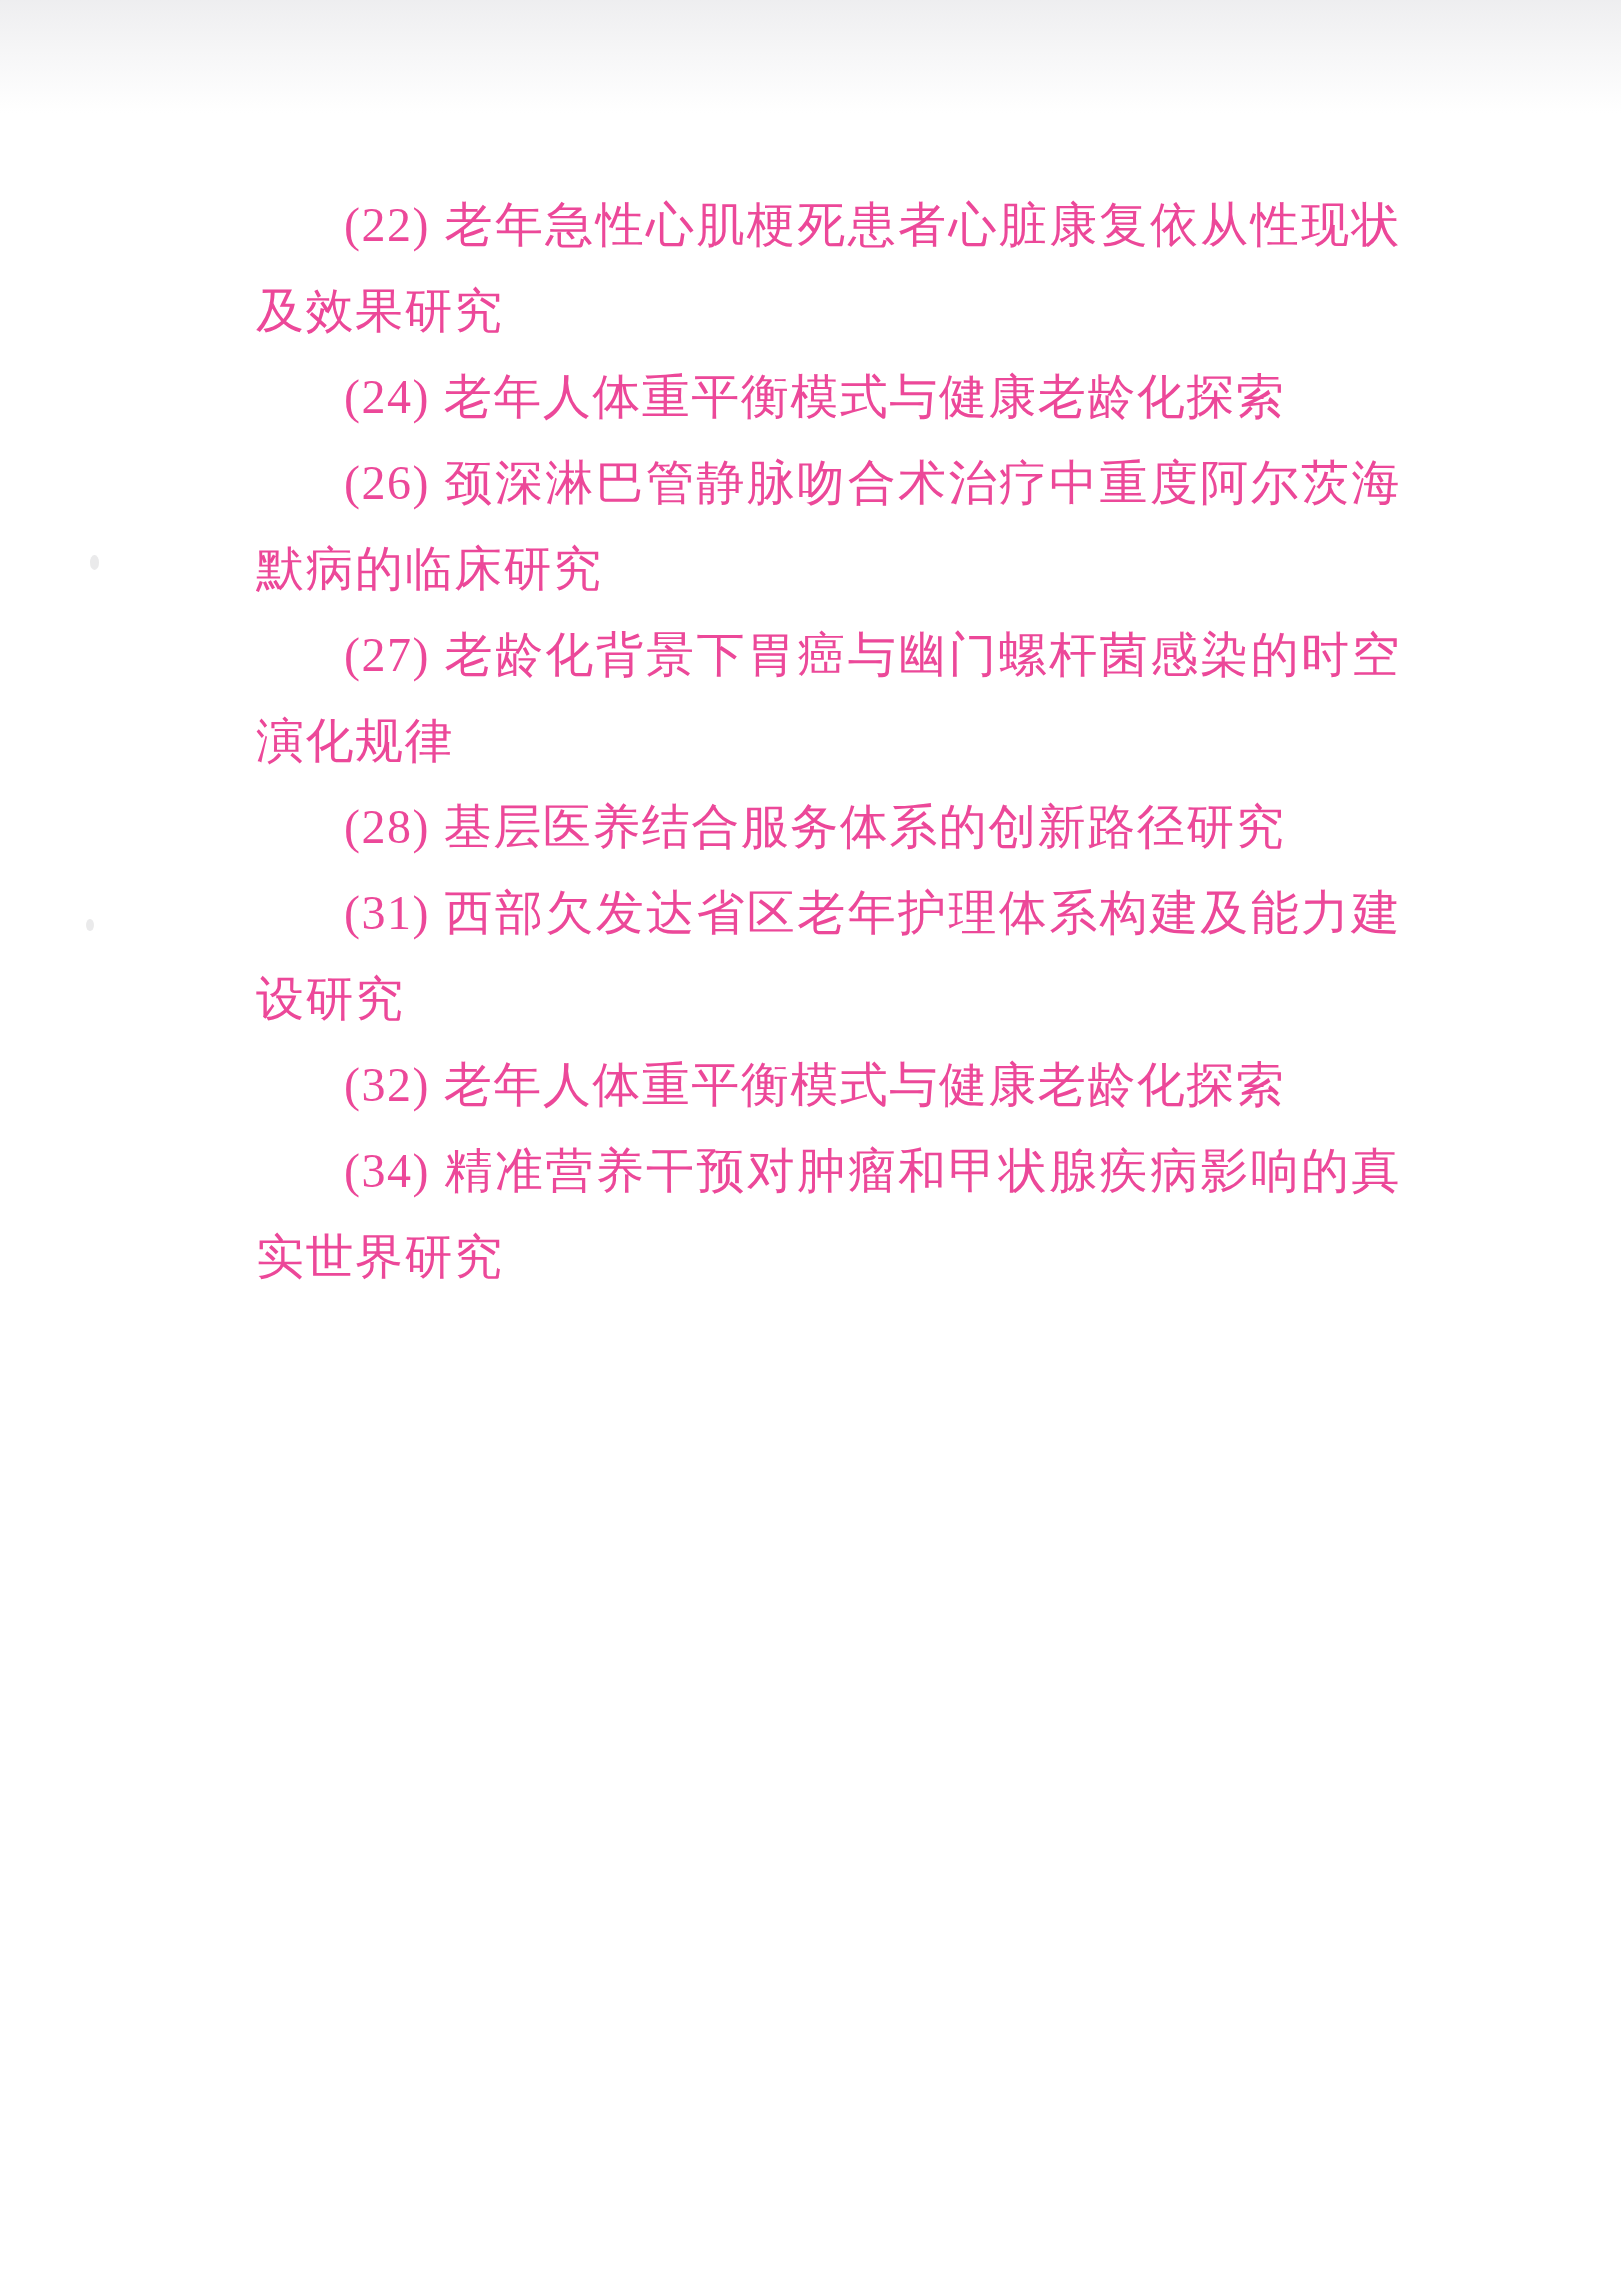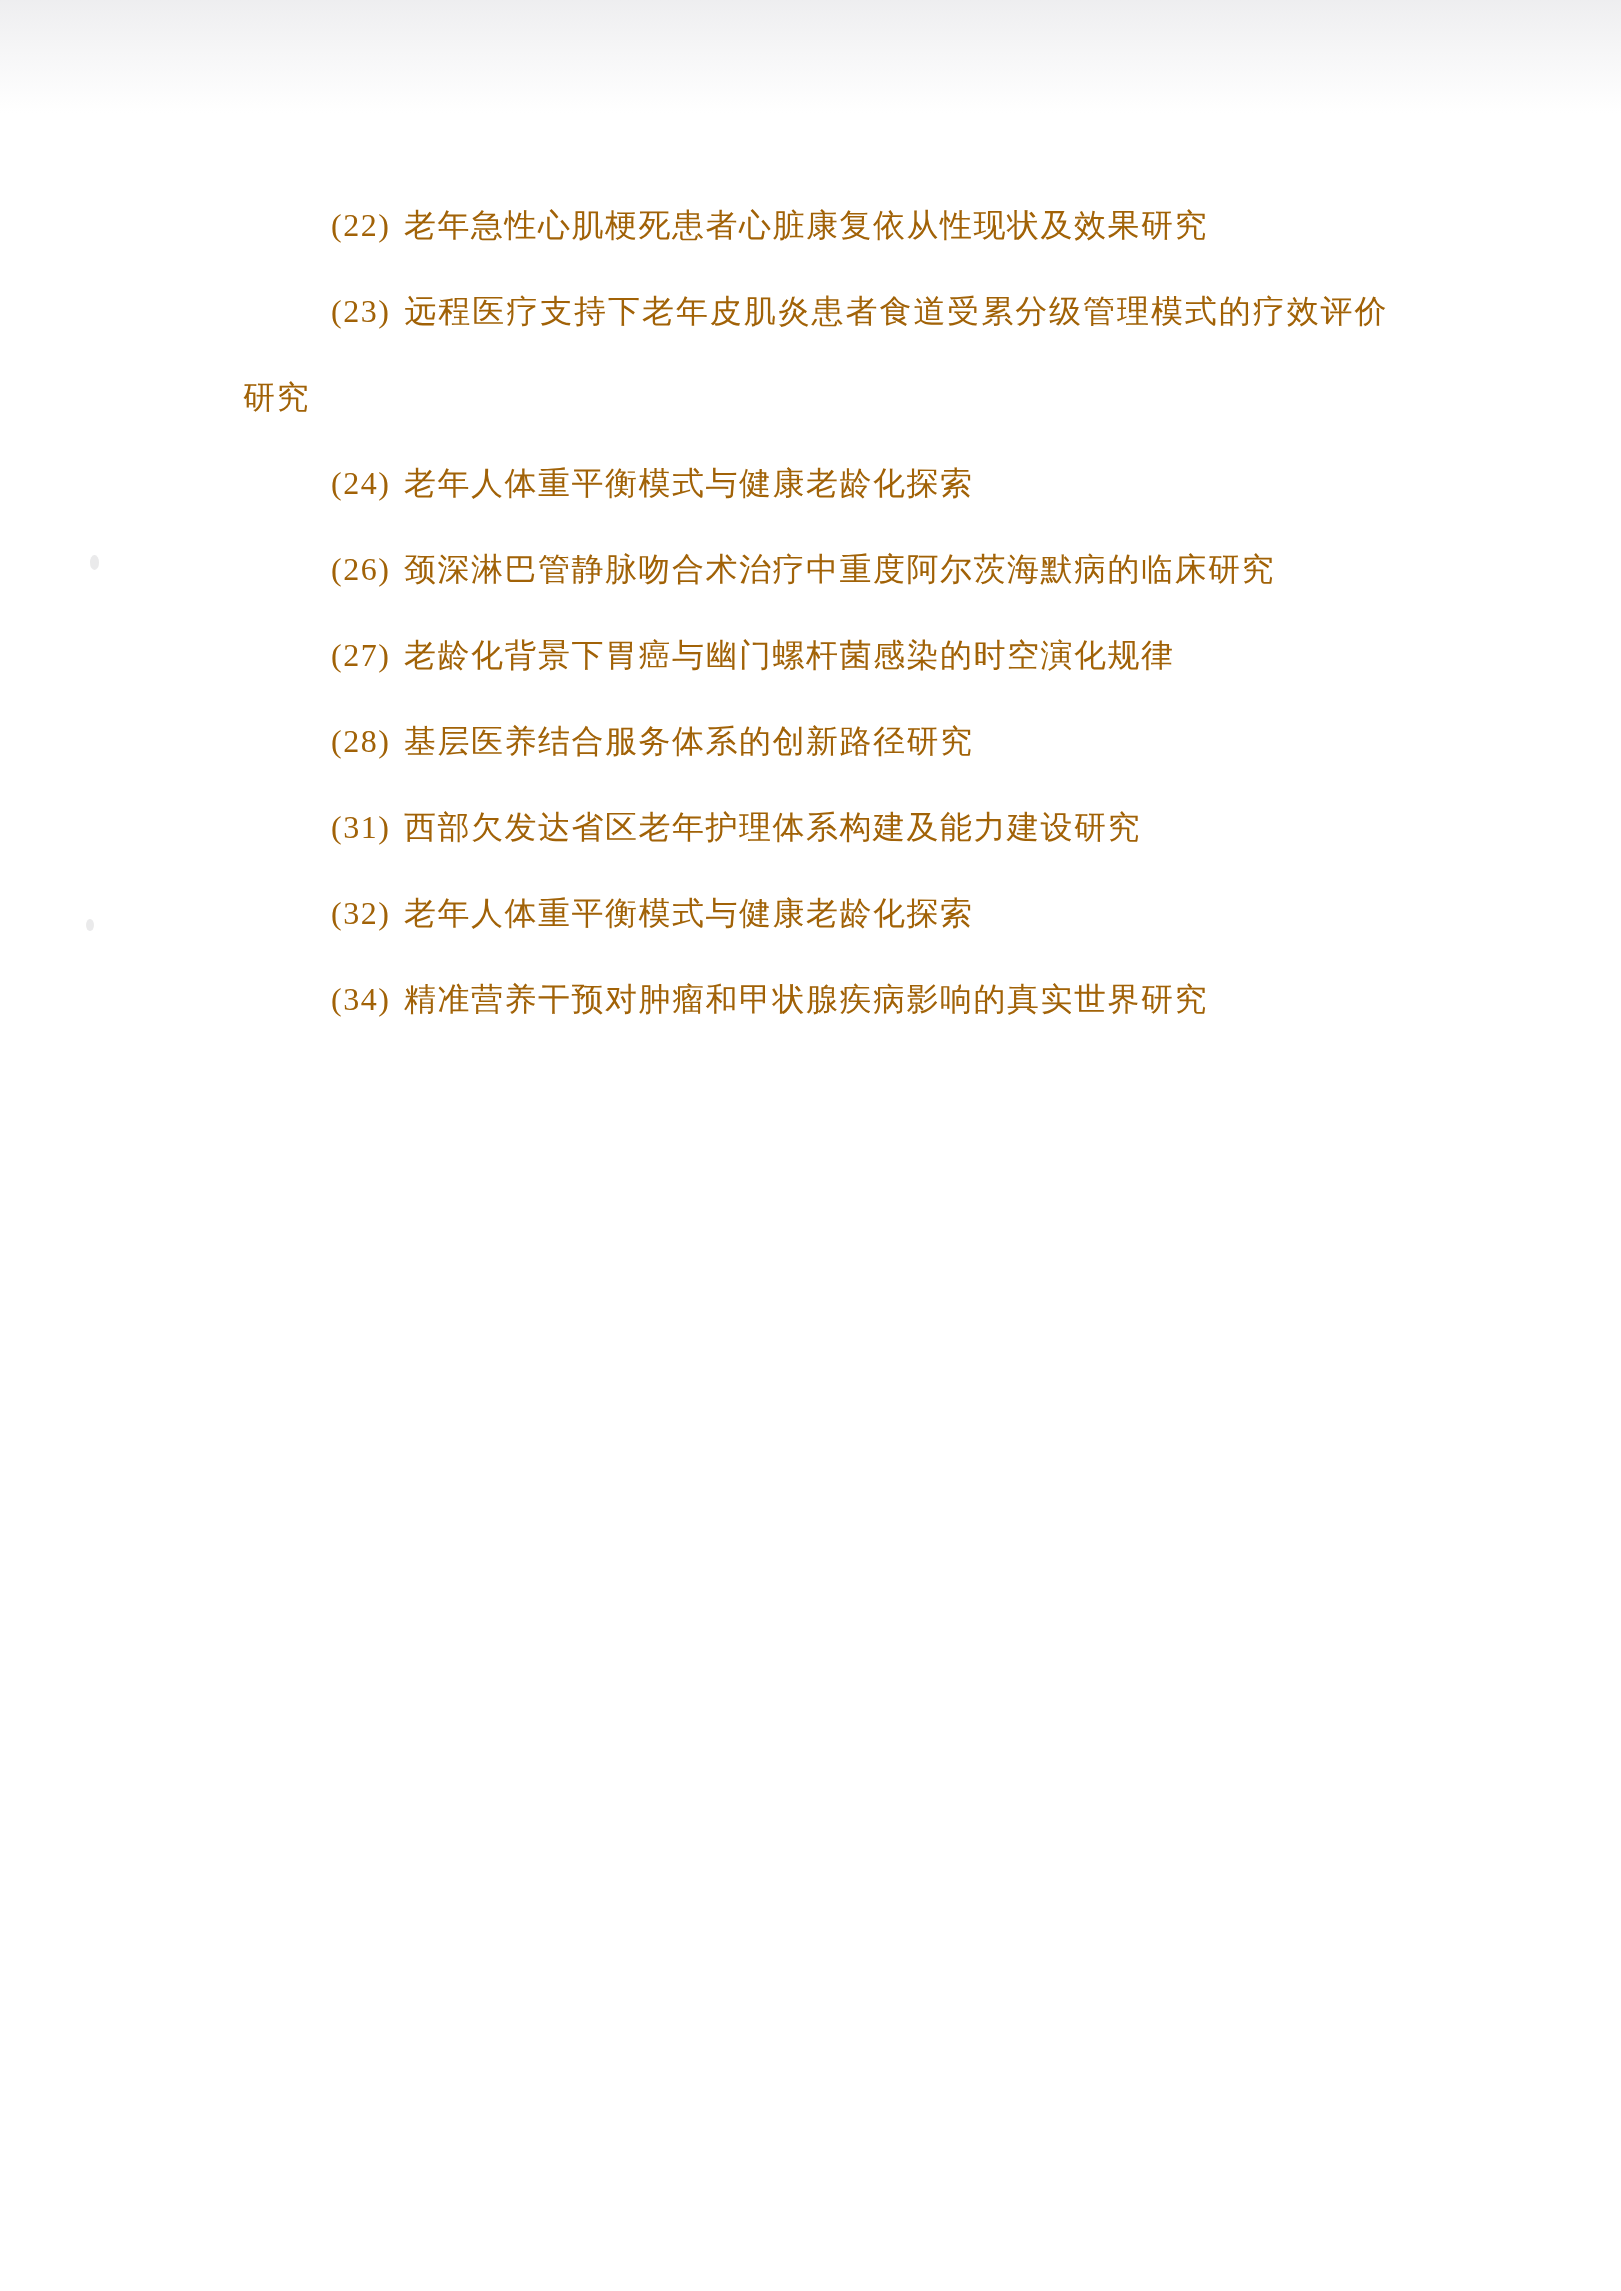--- a/index.html
+++ b/index.html
@@ -26,46 +26,45 @@
     position: absolute;
     background: #d9d9db;
     border-radius: 50%;
     opacity: 0.55;
     pointer-events: none;
   }
   .speck-a { left: 90px;  top: 555px;  width: 8.8px;  height: 14.7px; }
   .speck-b { left: 86px;  top: 919px;  width: 7.8px;  height: 11.8px; }
   .doc {
     position: absolute;
-    left: 243px;
+    left: 256px;
     top: 182px;
     width: 1145px;
-    font-size: 32px;
+    font-size: 48px;
     line-height: 86px;
     letter-spacing: 1.5px;
-    color: #a16207;
+    color: #ec4899;
     text-align: justify;
   }
   .doc p {
     margin: 0;
     text-indent: 88px;
   }
   .num { margin-right: 13.7px; }
   .heading { font-weight: bold; }
 </style>
 </head>
 <body>
 
 <div class="scan-top"></div>
 <div class="speck speck-a"></div>
 <div class="speck speck-b"></div>
 
 <main class="doc">
   <p class="item"><span class="num">(22)</span><span class="txt">老年急性心肌梗死患者心脏康复依从性现状及效果研究</span></p>
-  <p class="item"><span class="num">(23)</span><span class="txt">远程医疗支持下老年皮肌炎患者食道受累分级管理模式的疗效评价研究</span></p>
   <p class="item"><span class="num">(24)</span><span class="txt">老年人体重平衡模式与健康老龄化探索</span></p>
   <p class="item"><span class="num">(26)</span><span class="txt">颈深淋巴管静脉吻合术治疗中重度阿尔茨海默病的临床研究</span></p>
   <p class="item"><span class="num">(27)</span><span class="txt">老龄化背景下胃癌与幽门螺杆菌感染的时空演化规律</span></p>
   <p class="item"><span class="num">(28)</span><span class="txt">基层医养结合服务体系的创新路径研究</span></p>
   <p class="item"><span class="num">(31)</span><span class="txt">西部欠发达省区老年护理体系构建及能力建设研究</span></p>
   <p class="item"><span class="num">(32)</span><span class="txt">老年人体重平衡模式与健康老龄化探索</span></p>
   <p class="item"><span class="num">(34)</span><span class="txt">精准营养干预对肿瘤和甲状腺疾病影响的真实世界研究</span></p>
 </main>
 
 

